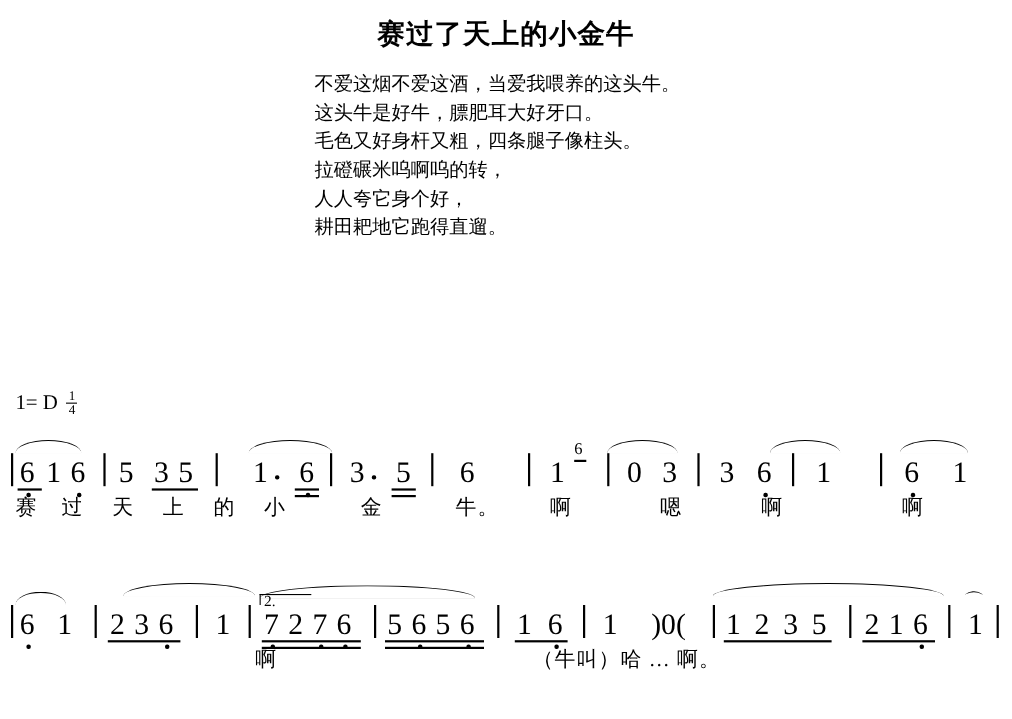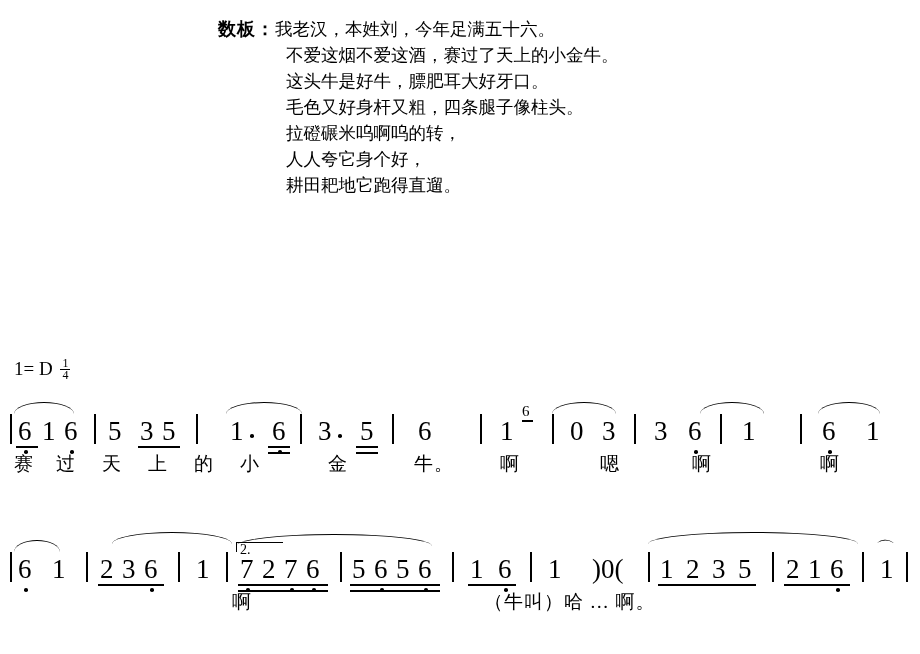--- a/index.html
+++ b/index.html
@@ -167,26 +167,24 @@
   .fermata {
     position: absolute;
     font-size: 19px;
   }
 </style>
 </head>
 <body>
 
 <div class="page">
 
+  <div class="title-sub">赛过了天上的小金牛</div>
 
   <div class="lyric-block">
-    <div class="lyric-first-line">
-      <span class="lyric-label">数板：</span><span>我老汉，本姓刘，今年足满五十六。</span>
-    </div>
-    <div class="lyric-line">不爱这烟不爱这酒，赛过了天上的小金牛。</div>
+    <div class="lyric-line">不爱这烟不爱这酒，当爱我喂养的这头牛。</div>
     <div class="lyric-line">这头牛是好牛，膘肥耳大好牙口。</div>
     <div class="lyric-line">毛色又好身杆又粗，四条腿子像柱头。</div>
     <div class="lyric-line">拉磴碾米呜啊呜的转，</div>
     <div class="lyric-line">人人夸它身个好，</div>
     <div class="lyric-line">耕田耙地它跑得直遛。</div>
   </div>
 
   <div class="key-sig">
     <span>1= D</span>
     <span class="frac">

